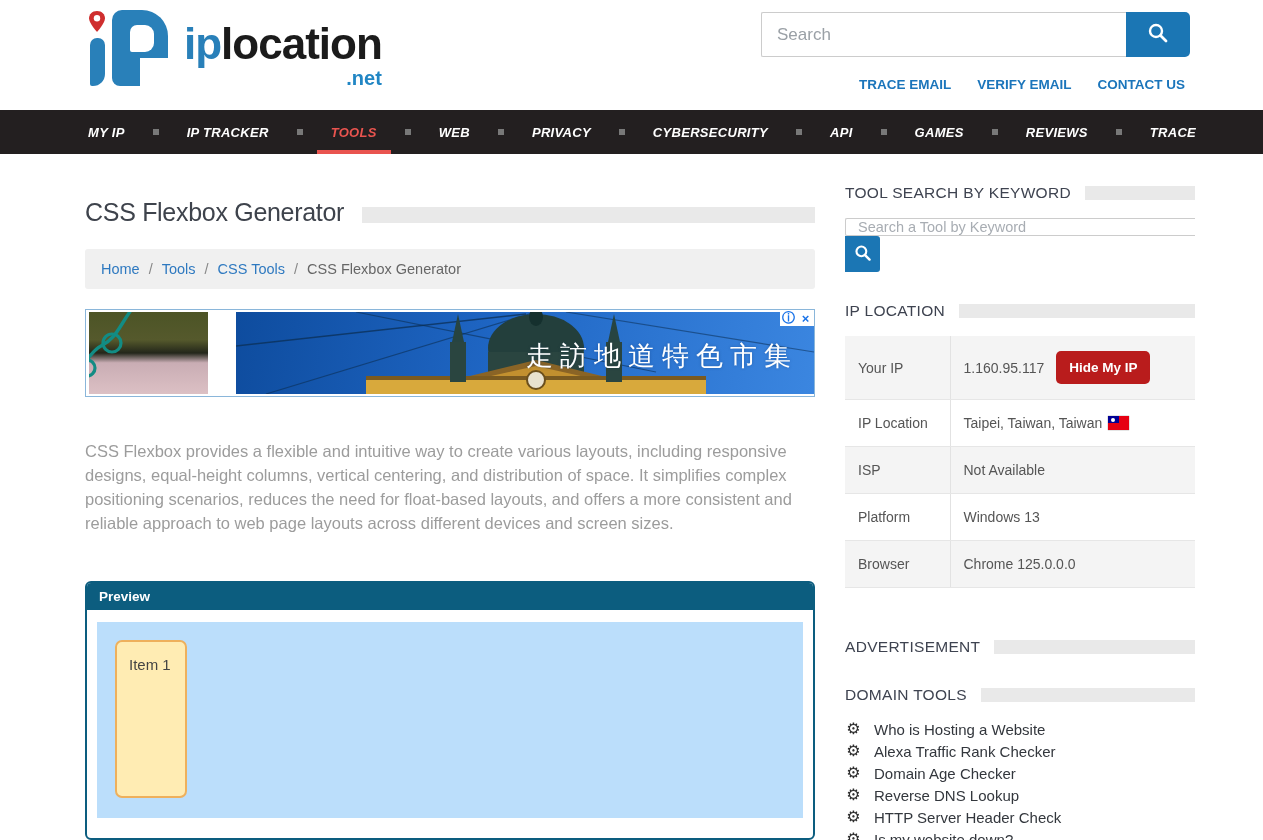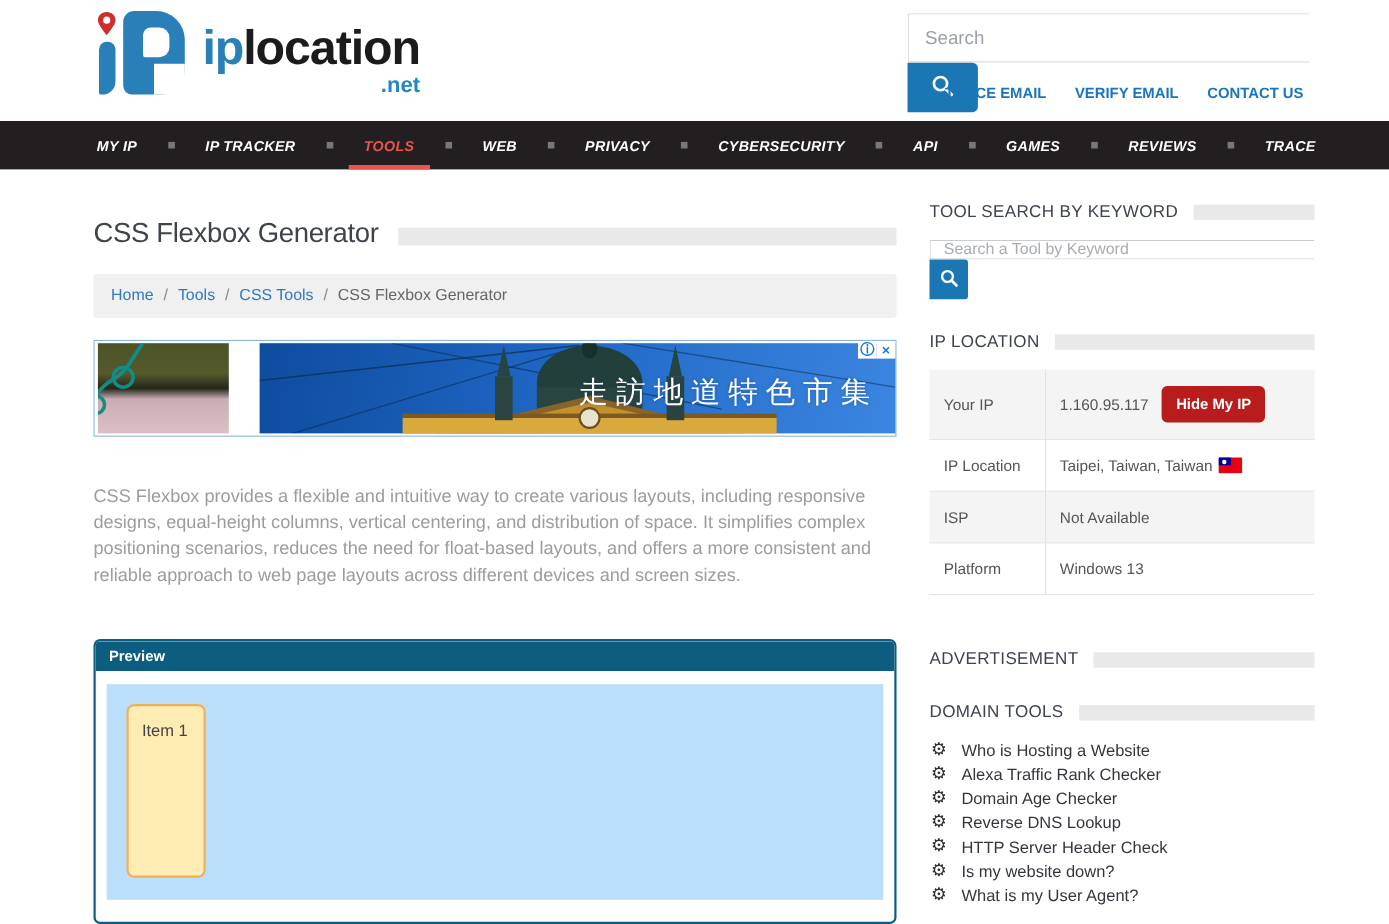--- a/index.html
+++ b/index.html
@@ -17,21 +17,21 @@
     background:#2980b9; border-radius:10px 26px 22px 8px; }
   .mark-p-counter { position:absolute; left:18px; top:15px; width:24px; height:27px;
     background:#fff; border-radius:7px 9px 9px 2px; }
   .mark-p-cut { position:absolute; left:28px; top:48px; width:28px; height:28px;
     background:#fff; border-radius:0 0 14px 0; }
   .logo-text { margin-top:14px; line-height:1; }
   .logo-word { font-size:44px; font-weight:bold; letter-spacing:-1px; color:#1b1b1b; }
   .logo-word .lt-ip { color:#2980b9; }
   .logo-tld { display:block; text-align:right; color:#2186c4; font-size:20px; font-weight:bold; margin-top:2px; }
 
-  .search-form { position:absolute; top:12px; right:73px; display:flex;flex-direction:column; }
+  .search-form { position:absolute; top:12px; right:73px; display:flex; }
   .search-input { width:365px; height:45px; border:1px solid #ccc; border-right:none;
     padding:0 15px; font-size:17px; color:#444; outline:none; border-radius:2px 0 0 2px; }
   .search-input::placeholder { color:#9aa0a6; }
   .search-btn { width:64px; height:45px; background:#1b76b4; border:none;
     border-radius:0 5px 5px 0; cursor:pointer; display:flex; align-items:center; justify-content:center; }
   .header-links { position:absolute; top:77px; right:78px; display:flex; gap:26px; }
   .header-links a { color:#1b75bb; font-weight:bold; font-size:13.5px; text-decoration:none; cursor:pointer; }
 
   
   .nav { height:44px; background:#231f20; display:flex; align-items:stretch; padding-left:86px;font-style:italic; }
@@ -275,20 +275,24 @@
           <td><span>Taipei, Taiwan, Taiwan</span><span class="flag-tw"></span></td>
         </tr>
         <tr>
           <td class="lbl">ISP</td>
           <td>Not Available</td>
         </tr>
         <tr>
           <td class="lbl">Platform</td>
           <td>Windows 13</td>
         </tr>
+        <tr>
+          <td class="lbl">Browser</td>
+          <td>Chrome 125.0.0.0</td>
+        </tr>
       </tbody>
     </table>
 
     <div class="side-heading mt50">
       <span>ADVERTISEMENT</span>
         <span class="bar"></span>
     </div>
 
     <div class="side-heading mt30">
       <span>DOMAIN TOOLS</span>

